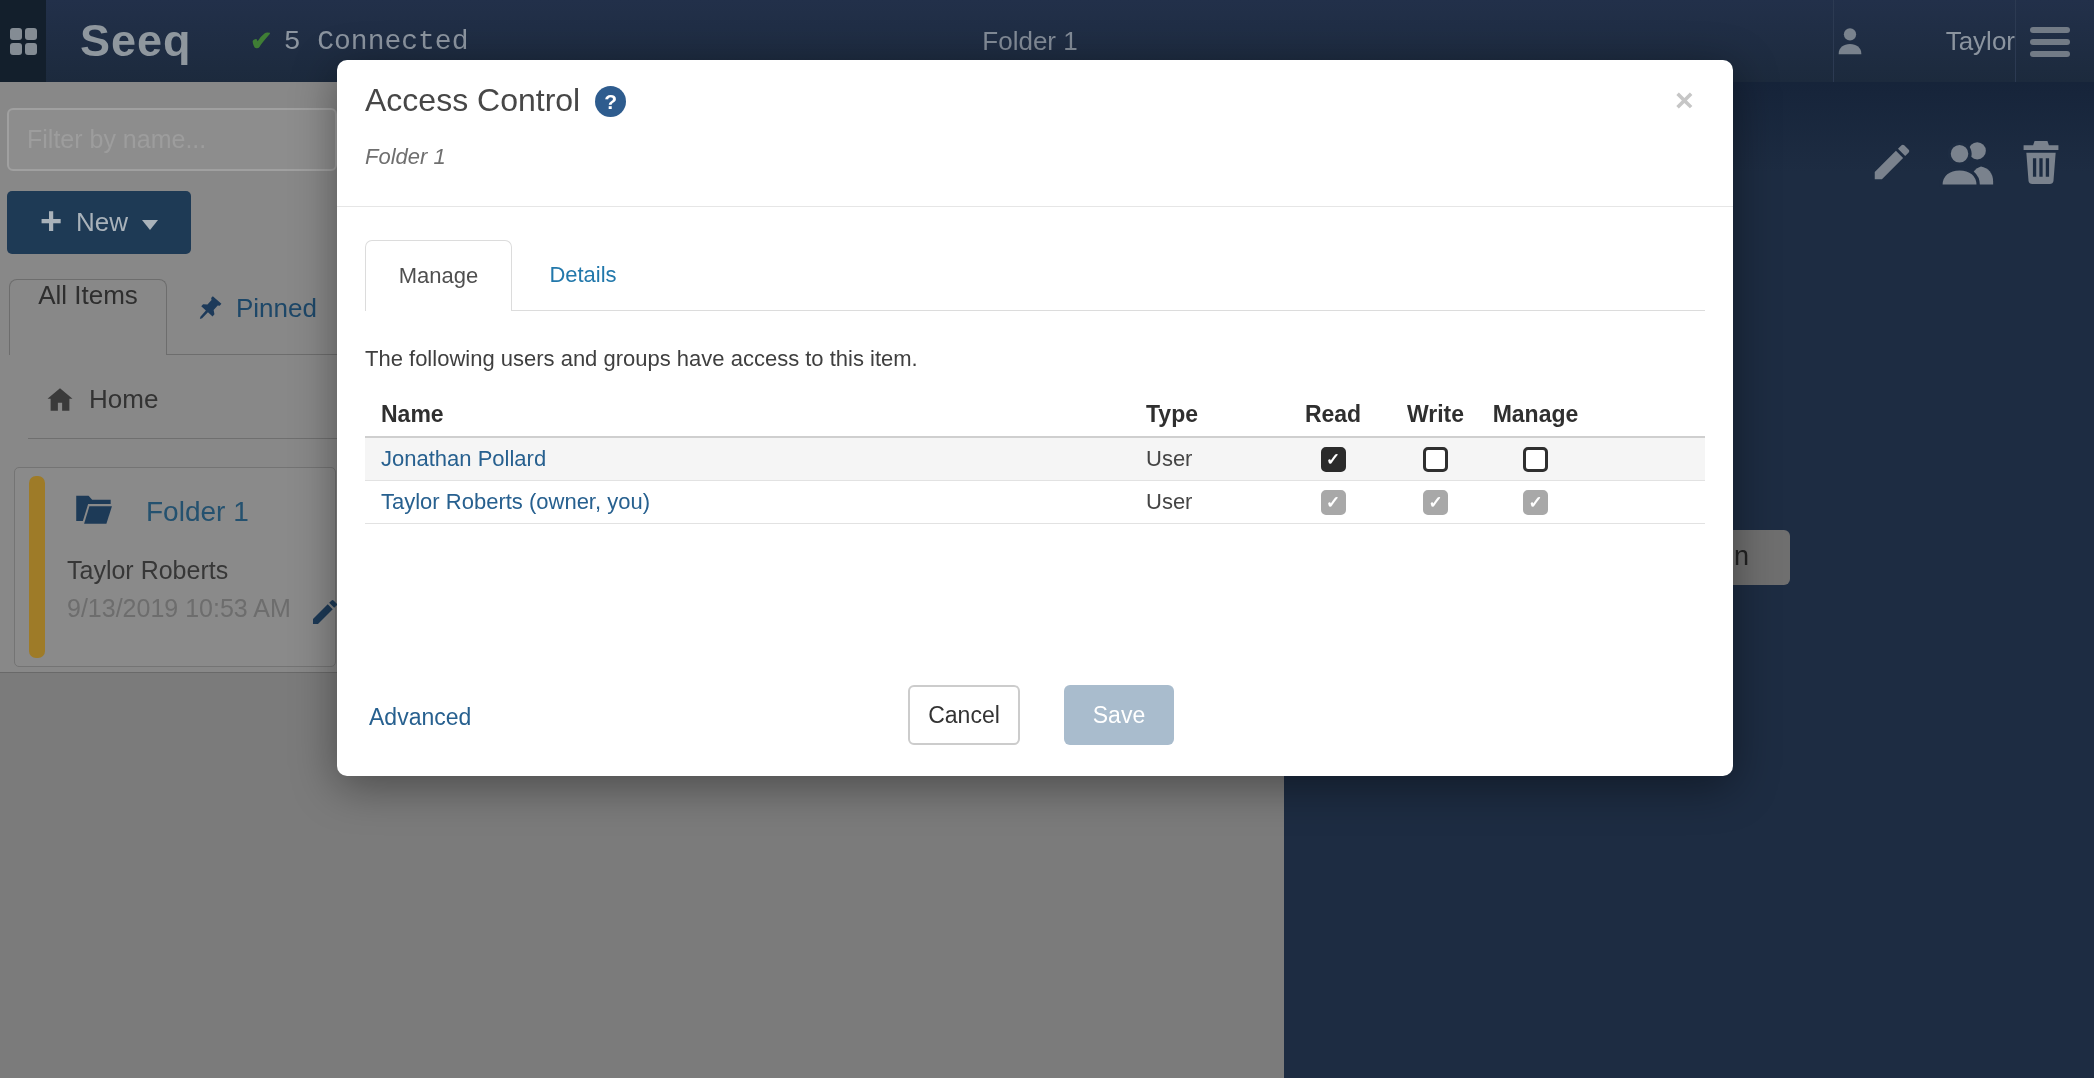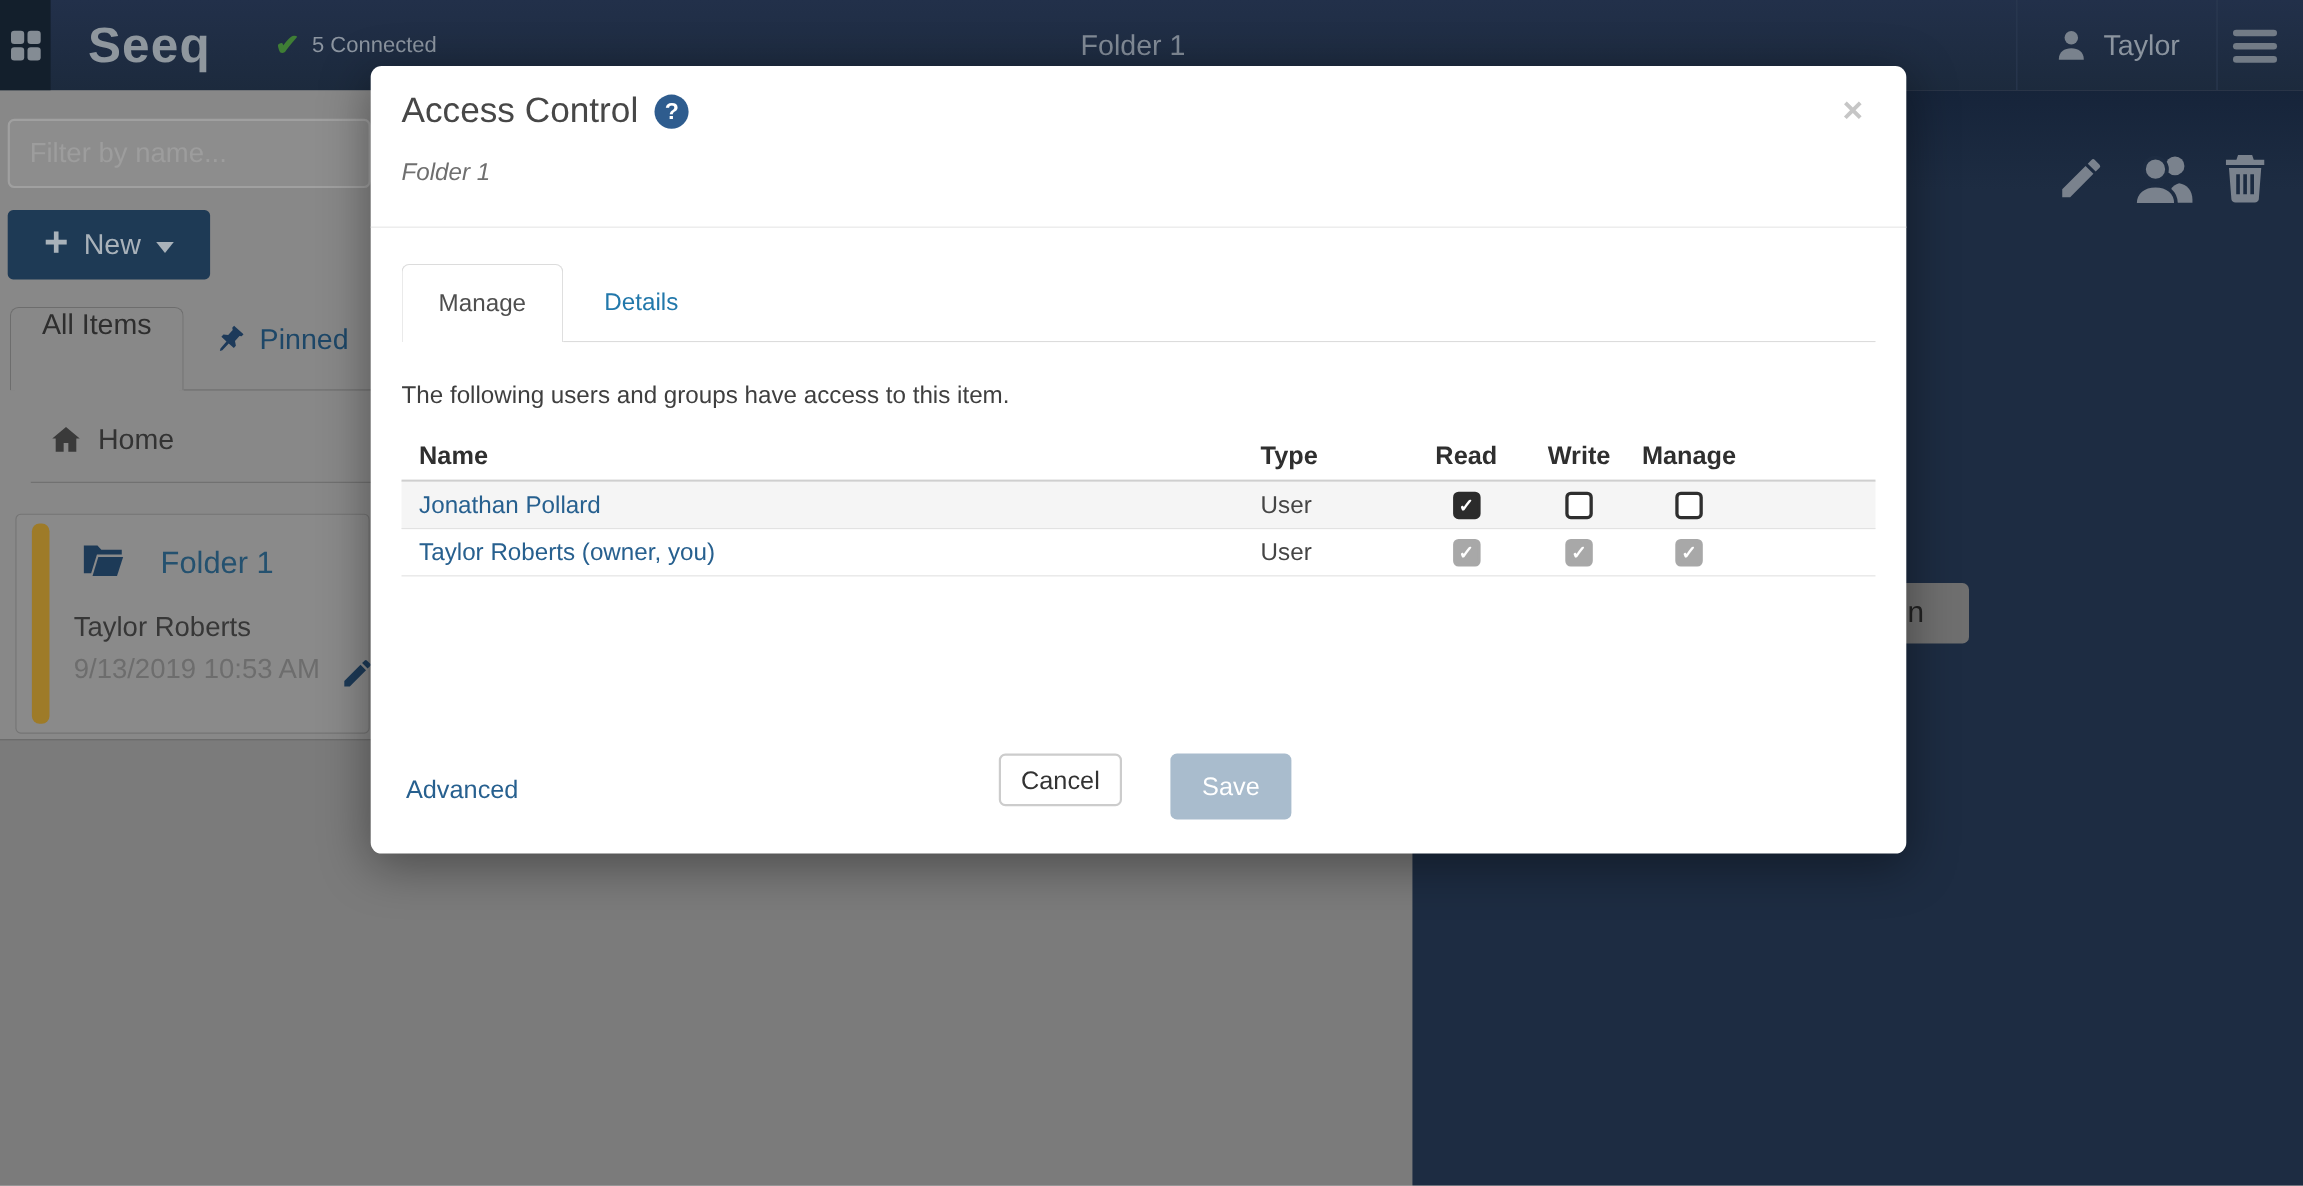--- a/index.html
+++ b/index.html
@@ -24,26 +24,26 @@
   .navbar{position:absolute;left:0;top:0;width:2094px;height:82px;z-index:5;
           background:linear-gradient(180deg,#22304a 0%,#1c2a3d 100%);}
   .nav-waffle{position:absolute;left:0;top:0;width:46px;height:82px;background:#131f2c;
               display:flex;align-items:center;justify-content:center;}
   .waffle{display:grid;grid-template-columns:12px 12px;grid-template-rows:12px 12px;gap:3px;}
   .waffle span{background:#848c94;border-radius:3px;}
   .nav-logo{position:absolute;left:80px;top:0;height:82px;line-height:82px;
             font-size:45px;font-weight:bold;color:#8f979e;letter-spacing:1px;}
   .nav-conn{position:absolute;left:250px;top:0;height:82px;display:flex;align-items:center;gap:11px;}
   .nav-conn .chk{color:#3f7e35;font-size:27px;font-weight:bold;}
-  .nav-conn .txt{color:#8c95a0;font-size:20px;}
+  .nav-conn .txt{color:#8c95a0;font-size:28px;font-family:Liberation Mono, monospace;}
   .nav-title{position:absolute;left:0;top:26px;width:2060px;text-align:center;
              color:#828b97;font-size:26px;}
   .nav-user{position:absolute;left:1833px;top:0;width:183px;height:82px;
             border-left:1px solid #2c3a52;border-right:1px solid #2c3a52;
-            display:flex;align-items:center;justify-content:center;gap:13px;color:#79828d;}
+            display:flex;align-items:center;justify-content:space-between;gap:13px;color:#79828d;}
   .nav-user .uname{color:#8b949f;font-size:26px;}
   .nav-menu{position:absolute;left:2030px;top:27px;width:40px;display:flex;flex-direction:column;gap:6px;}
   .nav-menu span{display:block;height:6px;border-radius:3px;background:#727b86;}
 
   
   .filter-input{position:absolute;left:7px;top:108px;width:330px;height:63px;
                 background:#8d8d8d;border:2px solid #a0a0a0;border-radius:6px;
                 font-size:25px;color:#4a4a4a;padding:0 18px;font-family:"Liberation Sans",sans-serif;}
   .filter-input::placeholder{color:#9d9d9d;}
   .new-btn{position:absolute;left:7px;top:191px;width:184px;height:63px;background:#1e3a55;
@@ -128,21 +128,21 @@
               font-family:"Liberation Sans",sans-serif;}
   .m-addinput::placeholder{color:#9a9a9a;}
   .m-addrow .cb{position:absolute;top:7px;}
   .cb-add-read{left:956px;}
   .cb-add-write{left:1058px;}
   .cb-add-manage{left:1158px;}
   .m-addbtn{position:absolute;left:1237px;top:2px;width:85px;height:58px;background:#a7bccf;
             color:#fff;font-size:23px;border:none;border-radius:6px;font-family:"Liberation Sans",sans-serif;}
 
   .m-advanced{position:absolute;left:32px;top:644px;font-size:23px;color:#27608f;text-decoration:none;cursor:pointer;}
-  .m-cancel{position:absolute;left:571px;top:625px;width:112px;height:48px;background:#fff;
+  .m-cancel{position:absolute;left:571px;top:625px;width:112px;height:60px;background:#fff;
             border:2px solid #cccccc;border-radius:6px;font-size:23px;color:#333;
             font-family:"Liberation Sans",sans-serif;}
   .m-save{position:absolute;left:727px;top:625px;width:110px;height:60px;background:#a9bccd;
           border:none;border-radius:6px;font-size:23px;color:#fff;font-family:"Liberation Sans",sans-serif;}
 </style>
 </head>
 <body>
 
 <div class="stage">
 

